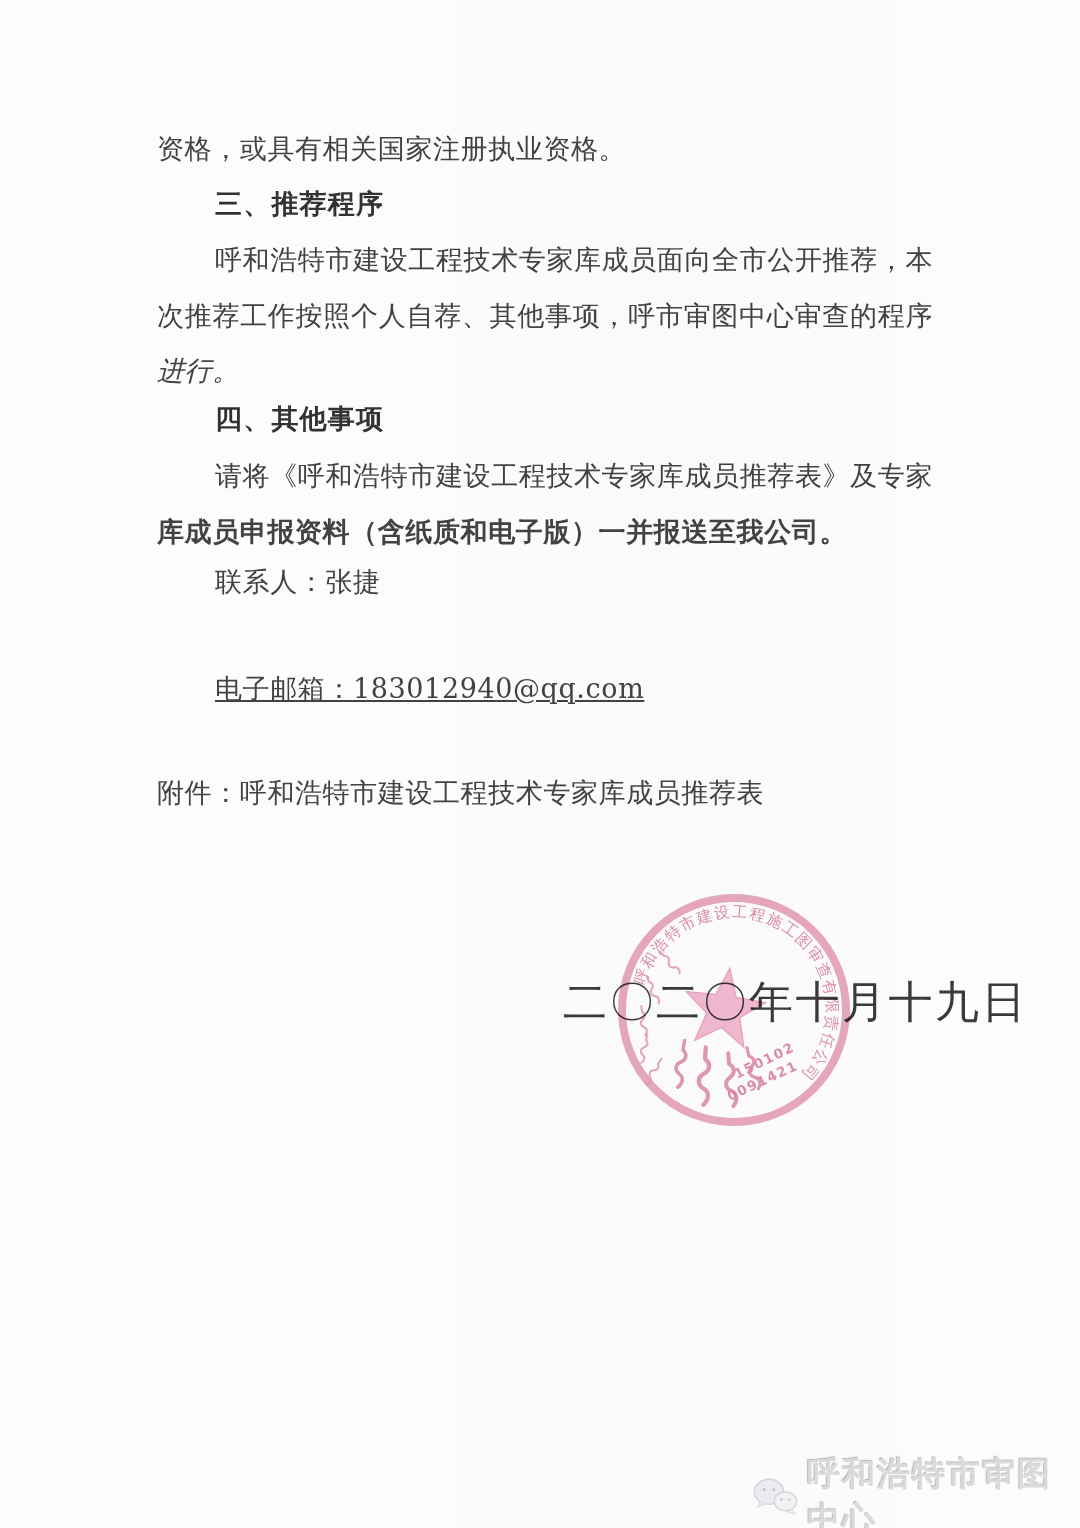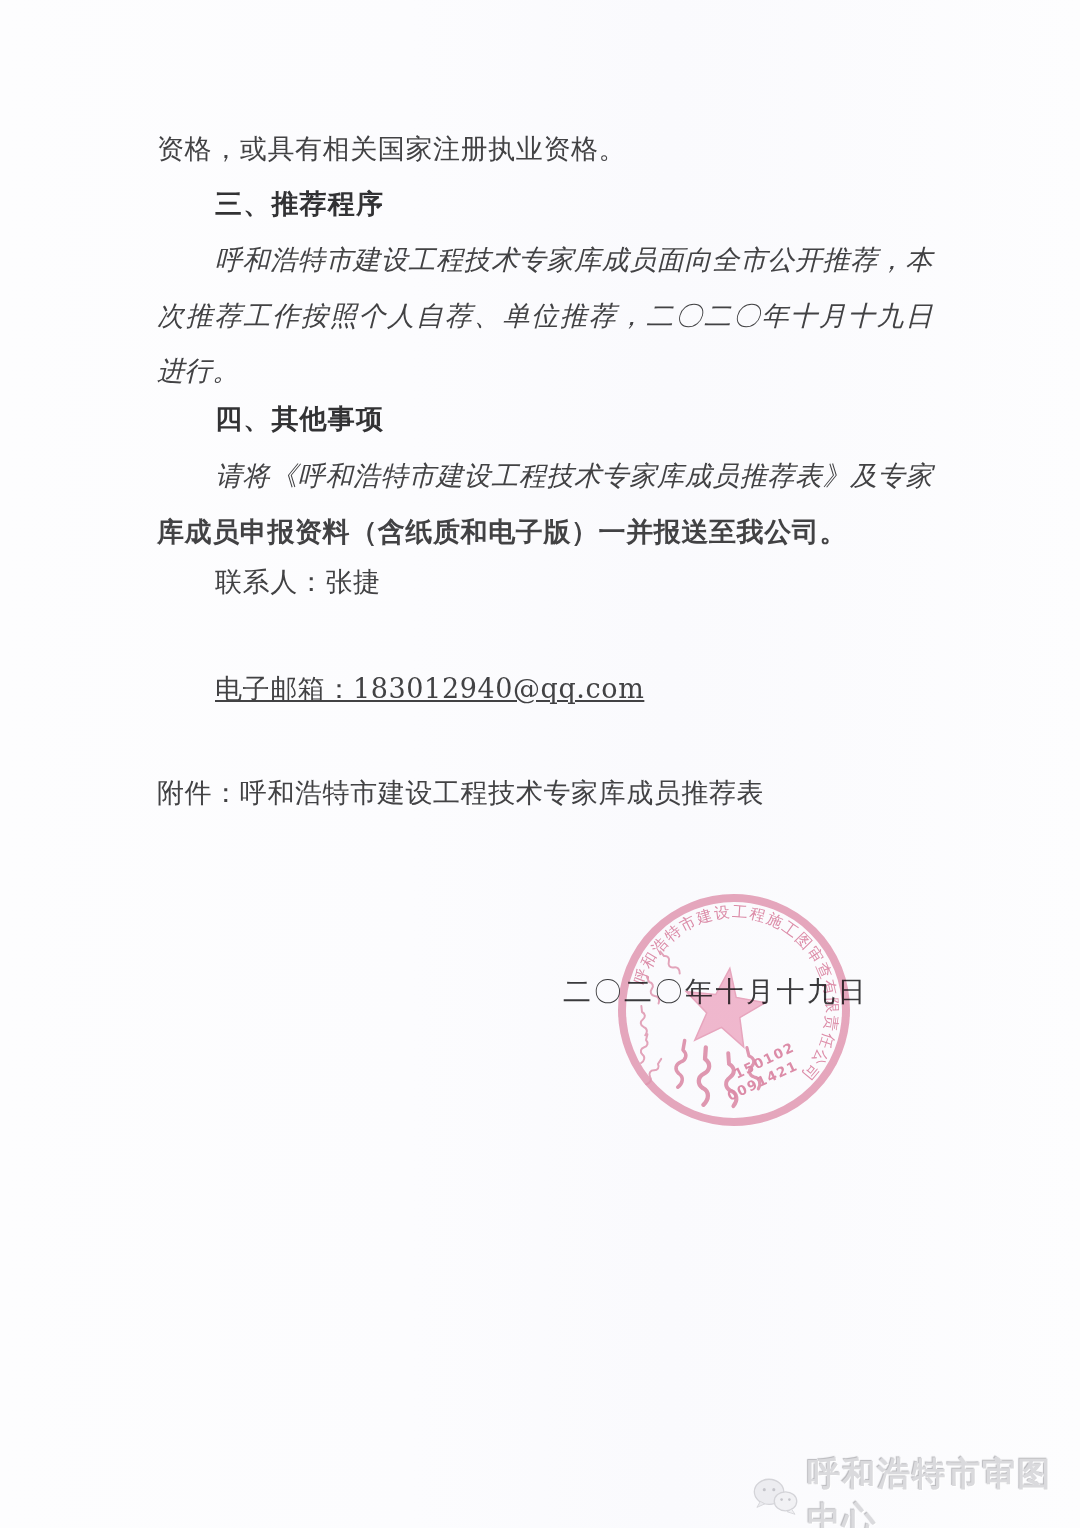--- a/index.html
+++ b/index.html
@@ -13,37 +13,37 @@
   }
   .doc-line {
     position:absolute;
     font-size:27px;
     line-height:1.25;
     color:#424244;
     letter-spacing:0.6px;
     white-space:pre;
   }
   .bold { font-weight:bold; color:#323234; letter-spacing:1.2px; }
-  .justify { text-align:justify; text-align-last:justify; white-space:normal;font-style:italic; }
+  .justify { text-align:justify; text-align-last:justify; white-space:normal; }
 
   .l1  { left:157px; top:132px; }
   .l2  { left:215px; top:187px; }
   .l3  { left:215px; top:243px; width:718px; }
   .l4  { left:157px; top:299px; width:776px; }
   .l5  { left:157px; top:354px;font-style:italic; }
   .l6  { left:215px; top:402px; }
   .l7  { left:215px; top:459px; width:718px; }
   .l8  { left:157px; top:515px;font-weight:bold; }
   .l9  { left:215px; top:565px; }
   .l10 { left:215px; top:619px; }
   .l11 { left:215px; top:672px;text-decoration:underline; }
   .l12 { left:157px; top:776px; }
   .date-line {
     left:563px; top:974px;
-    font-size:28px;
+    font-size:44px;
     letter-spacing:2.5px;
     color:#3a3a3c;
   }
 
   .seal {
     position:absolute;
     left:584px; top:860px;
     width:300px; height:300px;
     mix-blend-mode:multiply;
     opacity:0.9;
@@ -73,21 +73,21 @@
   }
 </style>
 </head>
 <body>
 
 <div class="page">
 
   <div class="doc-line l1">资格，或具有相关国家注册执业资格。</div>
   <div class="doc-line l2 bold">三、推荐程序</div>
   <div class="doc-line l3 justify">呼和浩特市建设工程技术专家库成员面向全市公开推荐，本</div>
-  <div class="doc-line l4 justify">次推荐工作按照个人自荐、单位推荐，二〇二〇年十月十九日</div>
+  <div class="doc-line l4 justify">次推荐工作按照个人自荐、其他事项，呼市审图中心审查的程序</div>
   <div class="doc-line l5">进行。</div>
   <div class="doc-line l6 bold">四、其他事项</div>
   <div class="doc-line l7 justify">请将《呼和浩特市建设工程技术专家库成员推荐表》及专家</div>
   <div class="doc-line l8">库成员申报资料（含纸质和电子版）一并报送至我公司。</div>
   <div class="doc-line l9">联系人：张捷</div>
   <div class="doc-line l11">电子邮箱：183012940@qq.com</div>
   <div class="doc-line l12">附件：呼和浩特市建设工程技术专家库成员推荐表</div>
   <div class="doc-line date-line">二〇二〇年十月十九日</div>
 
   <svg class="seal" viewBox="0 0 300 300">

